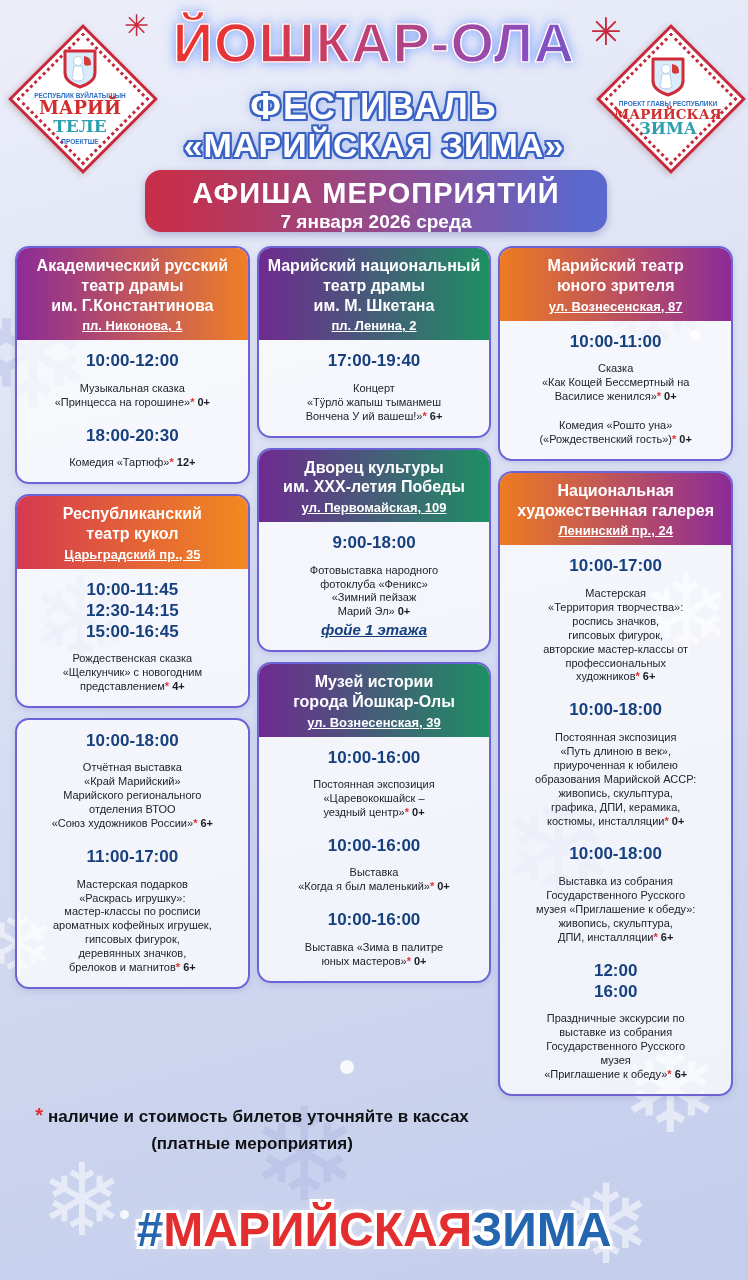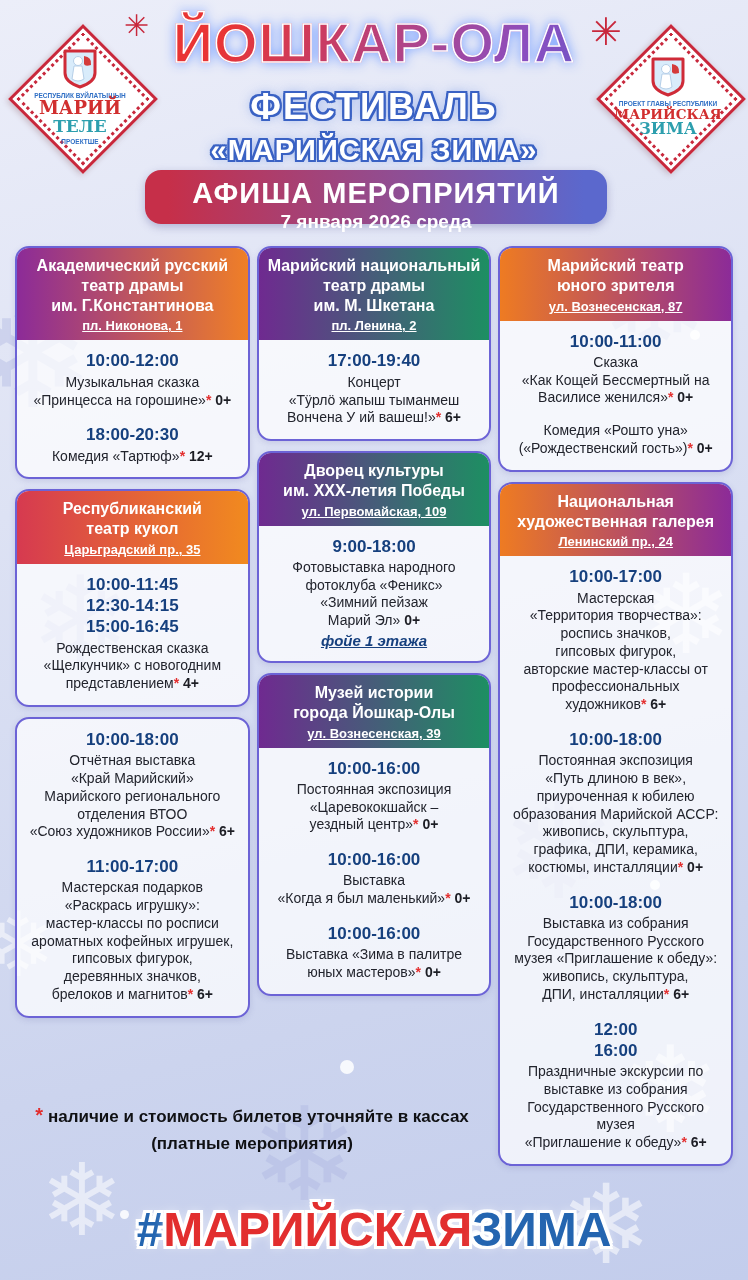--- a/index.html
+++ b/index.html
@@ -16,22 +16,22 @@
   .title-city{position:absolute;left:0;right:0;top:10px;text-align:center;
     font-size:56px;font-weight:800;letter-spacing:1px;
     background:linear-gradient(115deg,#e93434 30%,#8b4ec0 70%,#3f66cf 95%);
     -webkit-background-clip:text;background-clip:text;color:transparent;
     -webkit-text-stroke:1.6px #ffffff;
     filter:drop-shadow(0 0 6px rgba(120,160,255,.95));}
   .fest{position:absolute;left:0;right:0;text-align:center;color:#fff;font-weight:800;
     text-shadow:-2px -2px 0 #3a62c4,2px -2px 0 #3a62c4,-2px 2px 0 #3a62c4,2px 2px 0 #3a62c4,
       0 2px 0 #3a62c4,0 -2px 0 #3a62c4,2px 0 0 #3a62c4,-2px 0 0 #3a62c4,0 0 12px rgba(100,140,230,.8);}
   .fest1{top:86px;font-size:36px;letter-spacing:2px;}
-  .fest2{top:134px;font-size:29px;letter-spacing:1px;}
-  .banner{position:absolute;left:145px;top:170px;width:462px;height:54px;border-radius:16px;
+  .fest2{top:126px;font-size:34px;letter-spacing:1px;}
+  .banner{position:absolute;left:145px;top:170px;width:462px;height:62px;border-radius:16px;
     background:linear-gradient(90deg,#c62f49 5%,#8f4e94 55%,#5b68cd 95%);
     color:#fff;text-align:center;box-shadow:0 3px 8px rgba(80,80,150,.35);}
   .banner-title{margin-top:7px;font-size:29px;font-weight:800;letter-spacing:1px;}
   .banner-date{font-size:19px;font-weight:700;margin-top:1px;}
   .ornament{position:absolute;color:#c8283c;pointer-events:none;}
 
   
   .logo{position:absolute;width:152px;height:170px;top:12px;}
   .logo-left{left:4px;}
   .logo-right{right:4px;}
@@ -54,21 +54,21 @@
   .col{flex:1;min-width:0;}
   .card{border:2px solid #6c63d6;border-radius:14px;overflow:hidden;margin-bottom:10px;
     background:rgba(255,255,255,.72);box-shadow:0 2px 6px rgba(90,90,160,.18);}
   .card-head{padding:8px 5px 7px;text-align:center;color:#fff;}
   .venue-name{font-weight:700;font-size:16px;line-height:1.24;white-space:pre-line;}
   .venue-address{margin-top:3px;font-weight:700;font-size:13px;text-decoration:underline;}
   .card-body{padding:10px 6px 12px;text-align:center;}
   .event{margin-top:15px;}
   .event:first-child{margin-top:0;}
   .time{color:#16407e;font-weight:800;font-size:17px;line-height:1.25;}
-  .desc{color:#22242d;font-size:14px;line-height:1.27;white-space:pre-line;margin-top:2px;}
+  .desc{color:#22242d;font-size:11px;line-height:1.27;white-space:pre-line;margin-top:10px;}
   .star{color:#e32f2f;font-weight:800;}
   .age{font-weight:800;color:#1c1d24;}
   .note{color:#16407e;font-style:italic;text-decoration:underline;font-weight:700;font-size:15px;margin-top:2px;}
   .g-purple-orange{background:linear-gradient(90deg,#8c2b98,#ef7f27);}
   .g-red-orange{background:linear-gradient(90deg,#d63a50,#f18a1f);}
   .g-purple-green{background:linear-gradient(90deg,#6f2a90,#1d8f62);}
   .g-orange-purple{background:linear-gradient(90deg,#ee7b22,#8c2b98);}
 
   
   .footnote{position:absolute;left:18px;top:1100px;width:468px;text-align:center;

